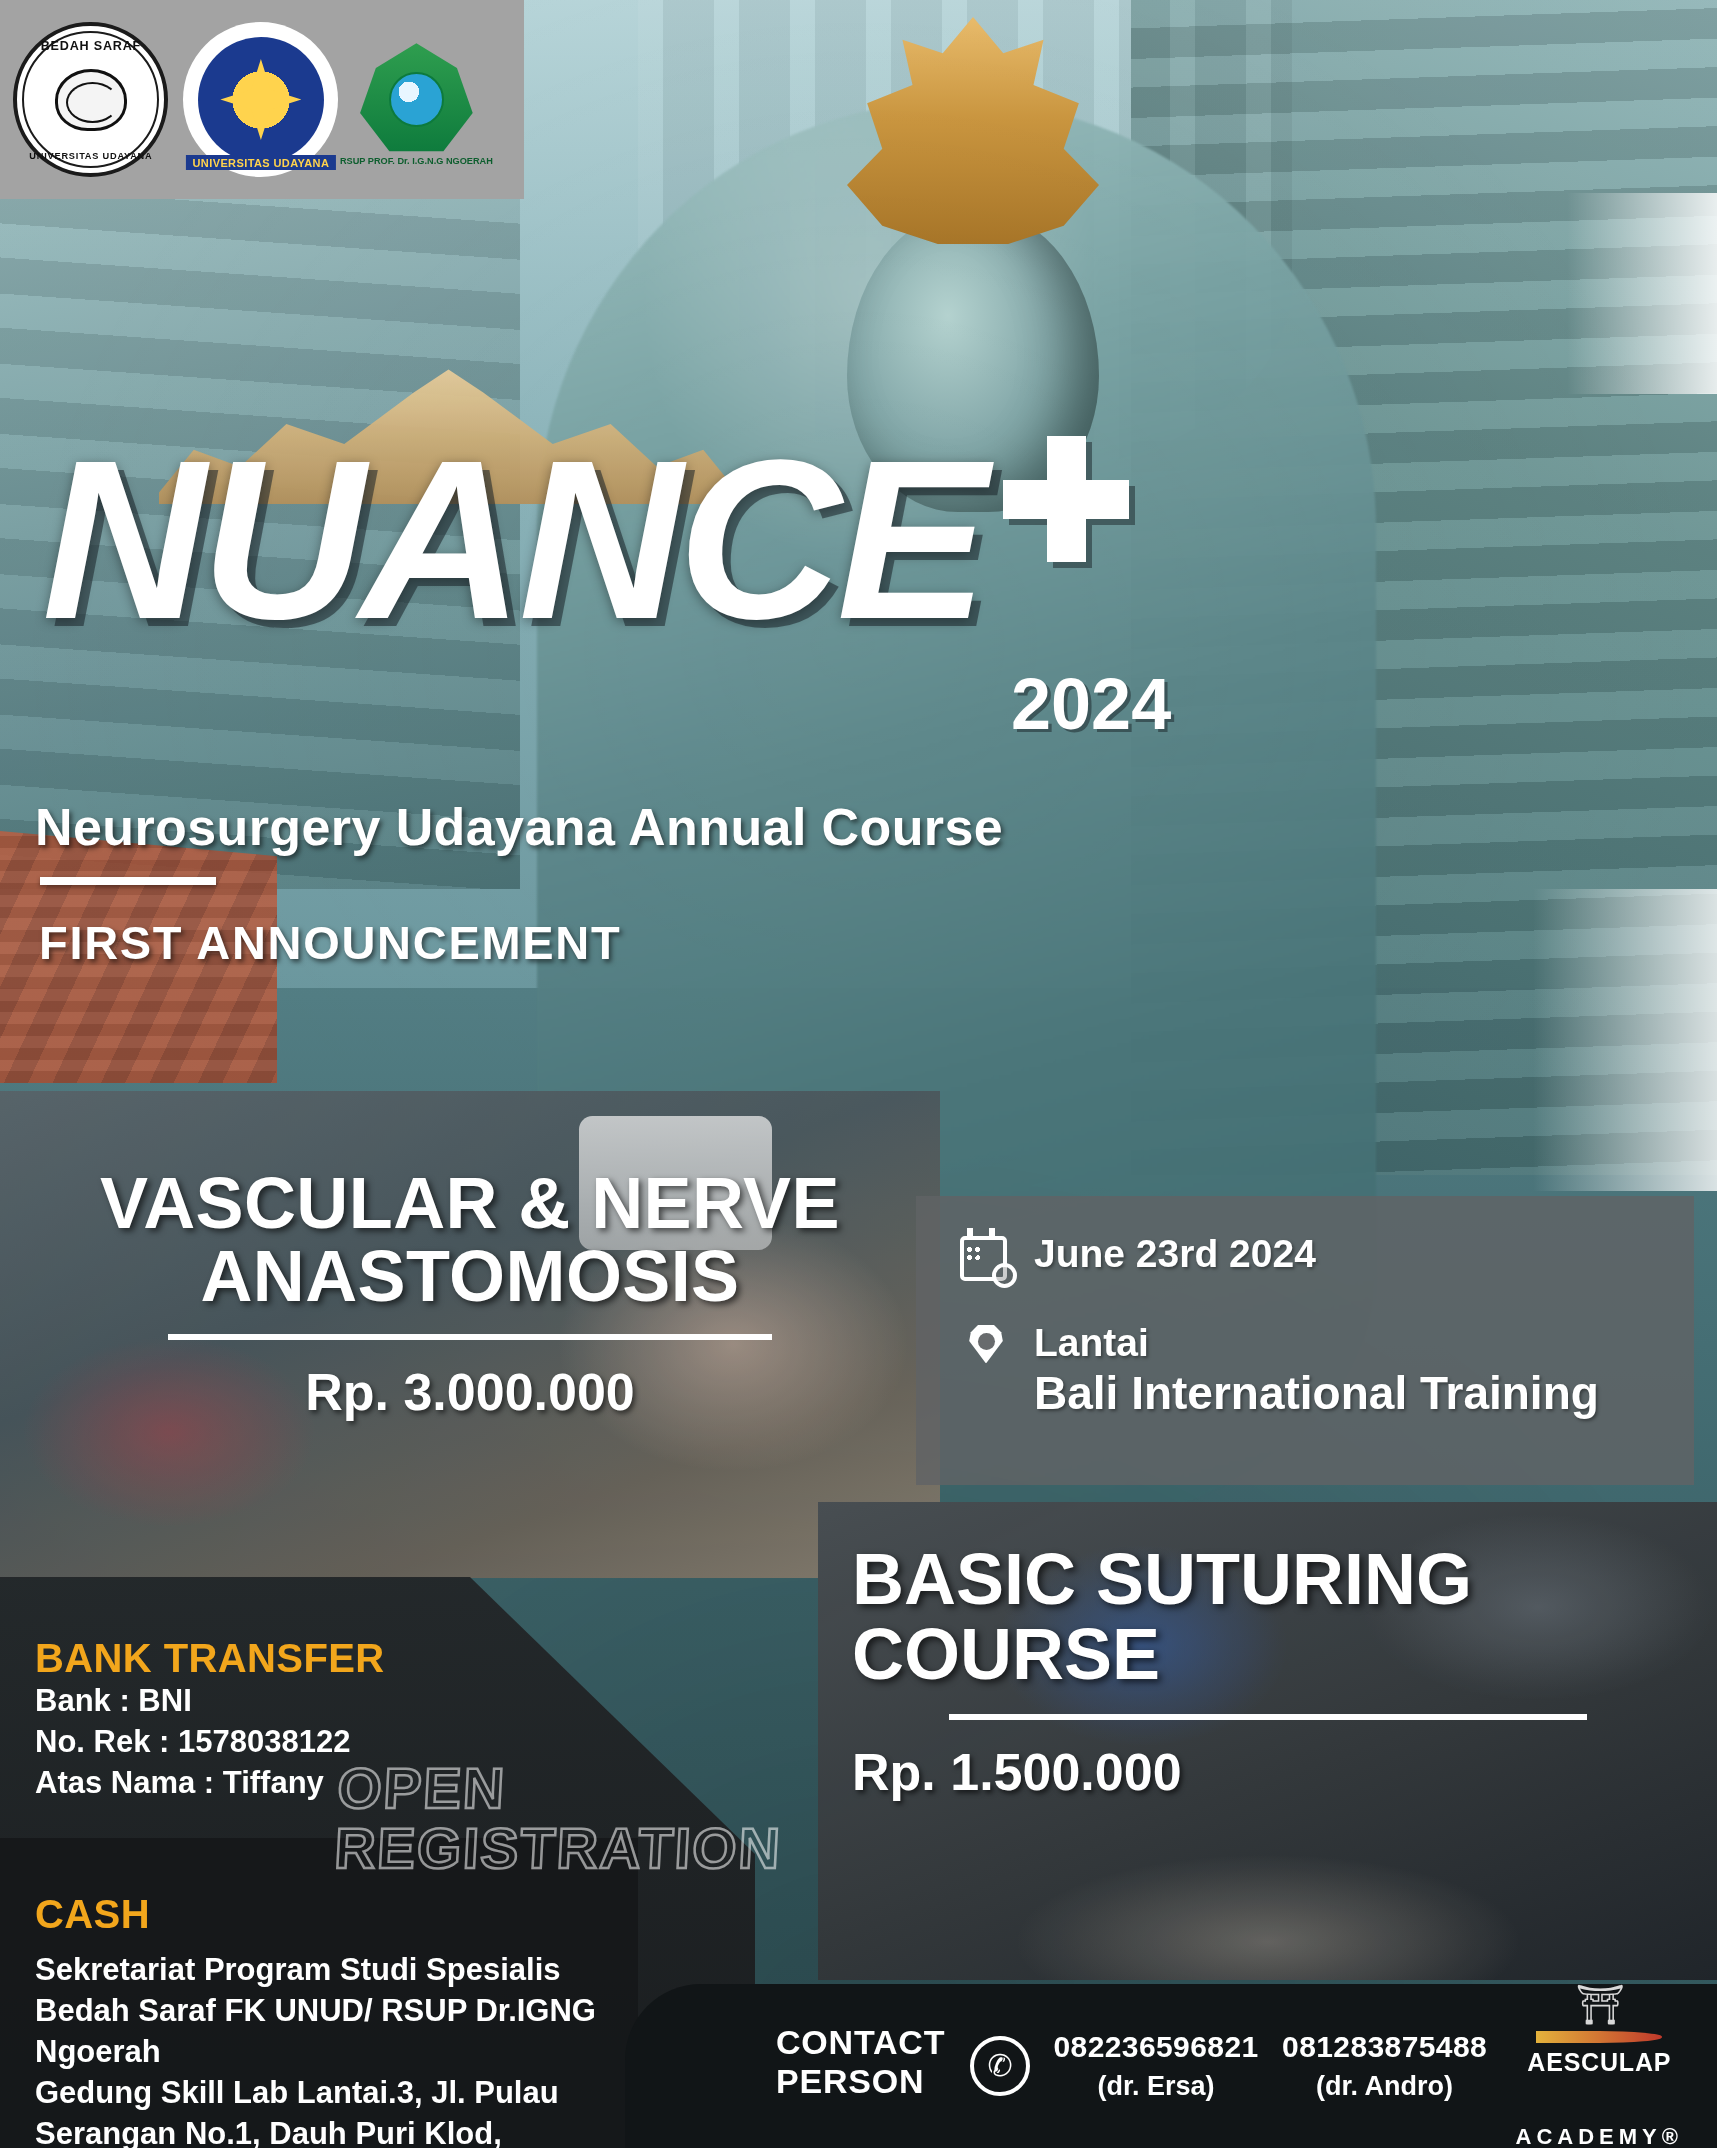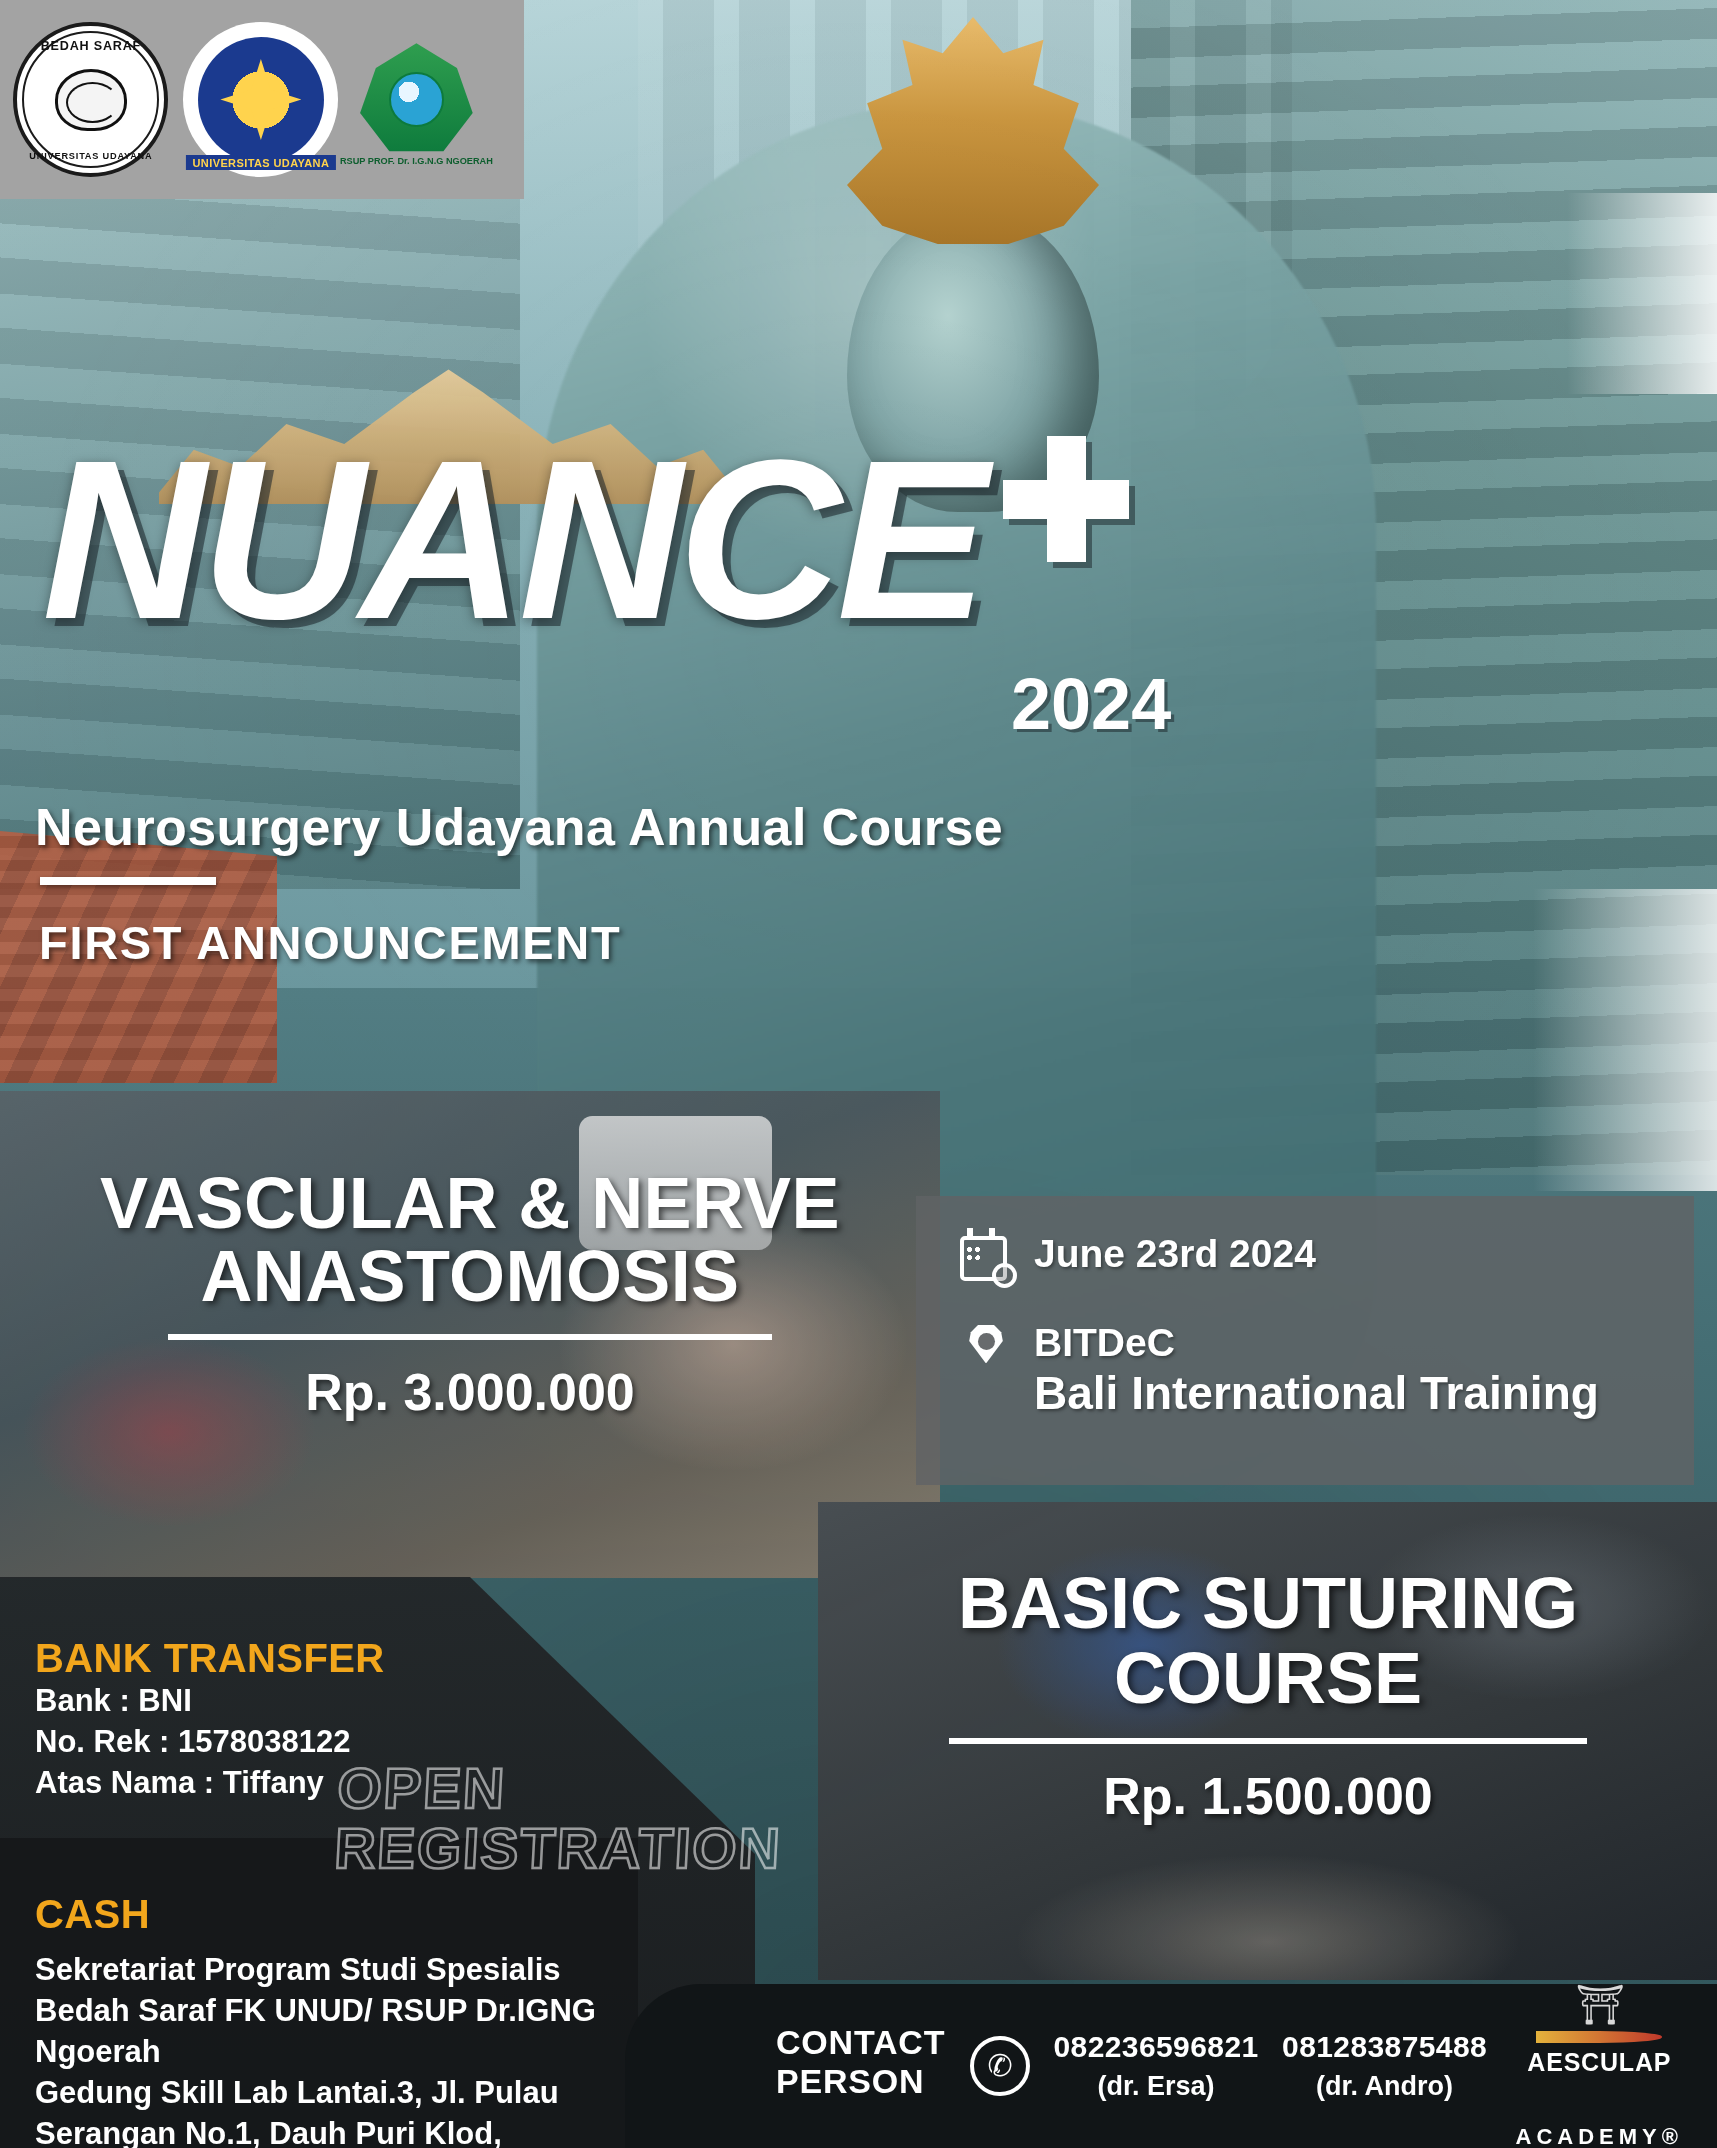--- a/index.html
+++ b/index.html
@@ -300,21 +300,21 @@
   }
   .card-suturing .photo {
     position:absolute; inset:0;
     background:
       radial-gradient(ellipse 26% 34% at 36% 30%, rgba(52,92,160,.65), rgba(0,0,0,0) 62%),
       radial-gradient(ellipse 30% 30% at 80% 22%, rgba(120,130,140,.45), rgba(0,0,0,0) 65%),
       radial-gradient(ellipse 40% 26% at 50% 92%, rgba(190,180,165,.40), rgba(0,0,0,0) 70%),
       linear-gradient(160deg,#4a5054 0%, #33383b 55%, #20252a 100%);
     opacity:.95;
   }
-  .sut-inner { position:relative; z-index:2; padding:64px 34px 0; text-align:center; }
+  .sut-inner { position:relative; z-index:2; padding:40px 34px 0; }
   .sut-title { font-size:72px; font-weight:800; color:#fff; line-height:1.04; text-shadow:3.4px 3.4px 7.6px rgba(0,0,0,.65); }
   .sut-rule { width:638px; height:5.9px; background:#fff; margin:22px auto 0; }
   .sut-price { margin-top:22px; font-size:52px; font-weight:700; color:#fff; text-shadow:2.5px 2.5px 5px rgba(0,0,0,.6); }
 
   
   .contact-bar {
     position:absolute; left:625px; top:1984px; width:1092px; height:164px; z-index:22;
     background:#111517; border-top-left-radius:76px;
     display:flex; align-items:center; padding:0 34px 0 59px; gap:28.5px;
   }
@@ -404,21 +404,21 @@
         <div class="cal-icon"></div>
         <div class="clock-dot"></div>
       </div>
       <div class="info-text">June 23rd 2024</div>
     </div>
     <div class="info-row">
       <div class="ico">
         <div class="pin-icon"></div>
       </div>
       <div class="info-text">
-        <span>BITDeC</span>
+        <span>Lantai</span>
         <small>Bali International Training</small>
       </div>
     </div>
   </div>
 
   <div class="pay-panel"></div>
   <div class="pay-panel2"></div>
 
   <div class="open-reg">
     <div>OPEN</div>

